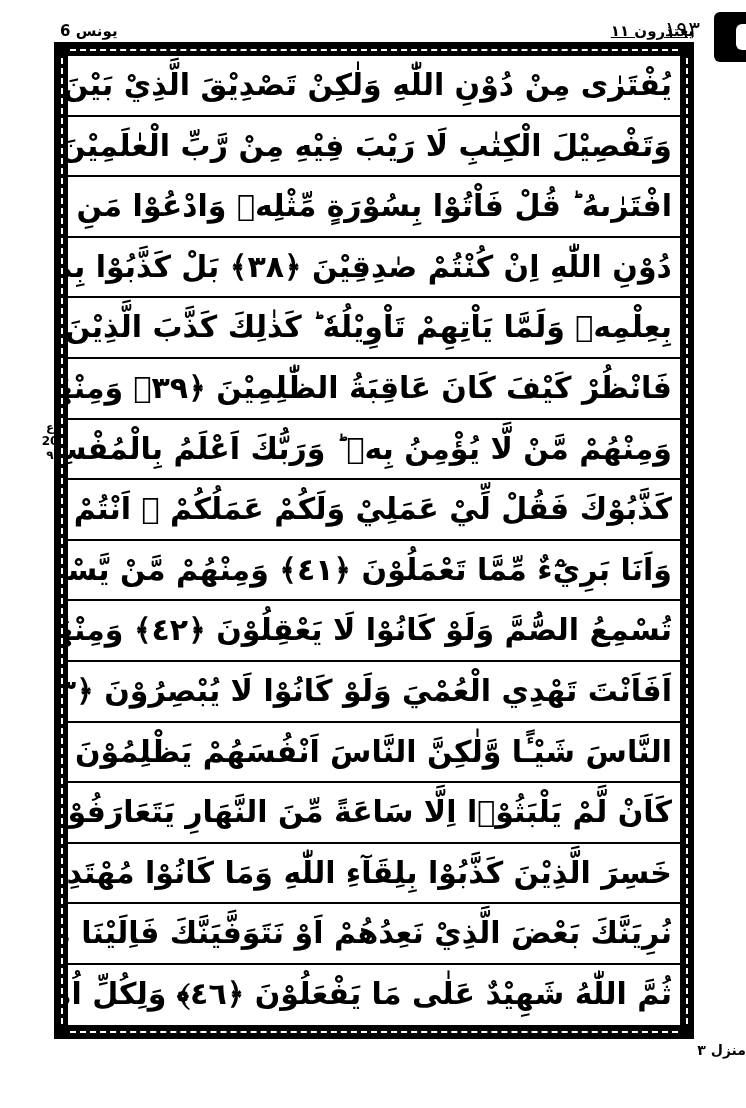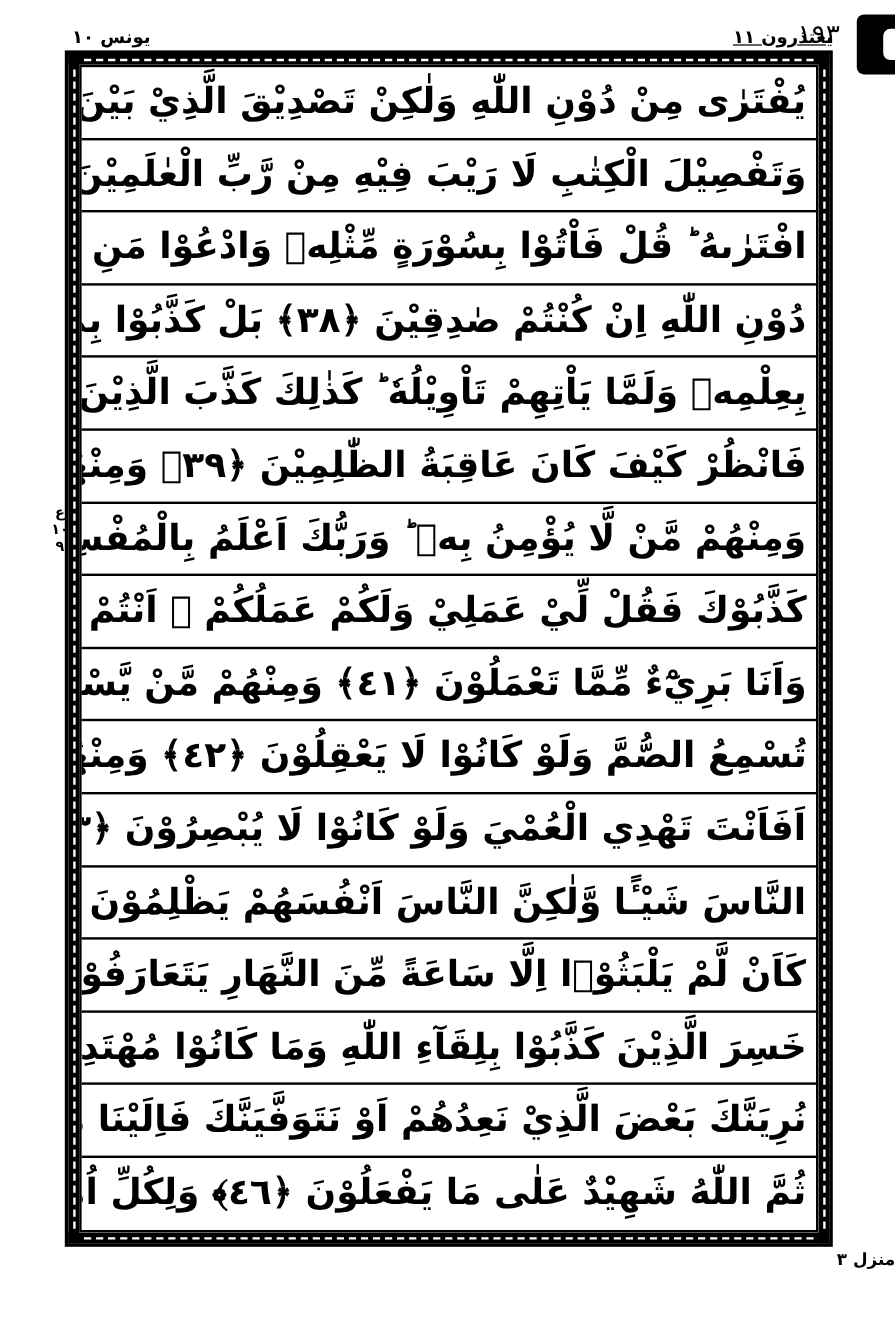--- a/index.html
+++ b/index.html
@@ -145,21 +145,21 @@
       top: 1042px;
       font-size: 14px;
       font-weight: bold;
       direction: rtl;
     }
   </style>
 </head>
 <body>
 
 <div class="header">
-  <span class="hdr-left">يونس ١٠</span>
+  <span class="hdr-left">يونس 6</span>
   <span class="hdr-center">١٩٣</span>
   <span class="hdr-right">يعتذرون ١١</span>
 </div>
 
 <div class="thumb-tab">
   <div class="thumb-notch"></div>
 </div>
 
 <div class="outer-frame"></div>
 <div class="ornament top"></div>
@@ -185,17 +185,17 @@
   <div class="line">اَفَاَنْتَ تَهْدِي الْعُمْيَ وَلَوْ كَانُوْا لَا يُبْصِرُوْنَ ﴿٤٣﴾ اِنَّ اللّٰهَ لَا يَظْلِمُ</div>
   <div class="line">النَّاسَ شَيْـًٔا وَّلٰكِنَّ النَّاسَ اَنْفُسَهُمْ يَظْلِمُوْنَ ﴿٤٤﴾ وَيَوْمَ يَحْشُرُهُمْ</div>
   <div class="line">كَاَنْ لَّمْ يَلْبَثُوْۤا اِلَّا سَاعَةً مِّنَ النَّهَارِ يَتَعَارَفُوْنَ بَيْنَهُمْ ؕ قَدْ</div>
   <div class="line">خَسِرَ الَّذِيْنَ كَذَّبُوْا بِلِقَآءِ اللّٰهِ وَمَا كَانُوْا مُهْتَدِيْنَ ﴿٤٥﴾ وَاِمَّا</div>
   <div class="line">نُرِيَنَّكَ بَعْضَ الَّذِيْ نَعِدُهُمْ اَوْ نَتَوَفَّيَنَّكَ فَاِلَيْنَا مَرْجِعُهُمْ</div>
   <div class="line">ثُمَّ اللّٰهُ شَهِيْدٌ عَلٰى مَا يَفْعَلُوْنَ ﴿٤٦﴾ وَلِكُلِّ اُمَّةٍ رَّسُوْلٌ ۚ فَاِذَا</div>
 </div>
 
 <div class="ruku-marker">
   <span>ع</span>
-  <span>١٠</span>
+  <span>20</span>
   <span>٩</span>
 </div>
 
 <div class="footer">منزل ٣</div>
 
 </body></html>

